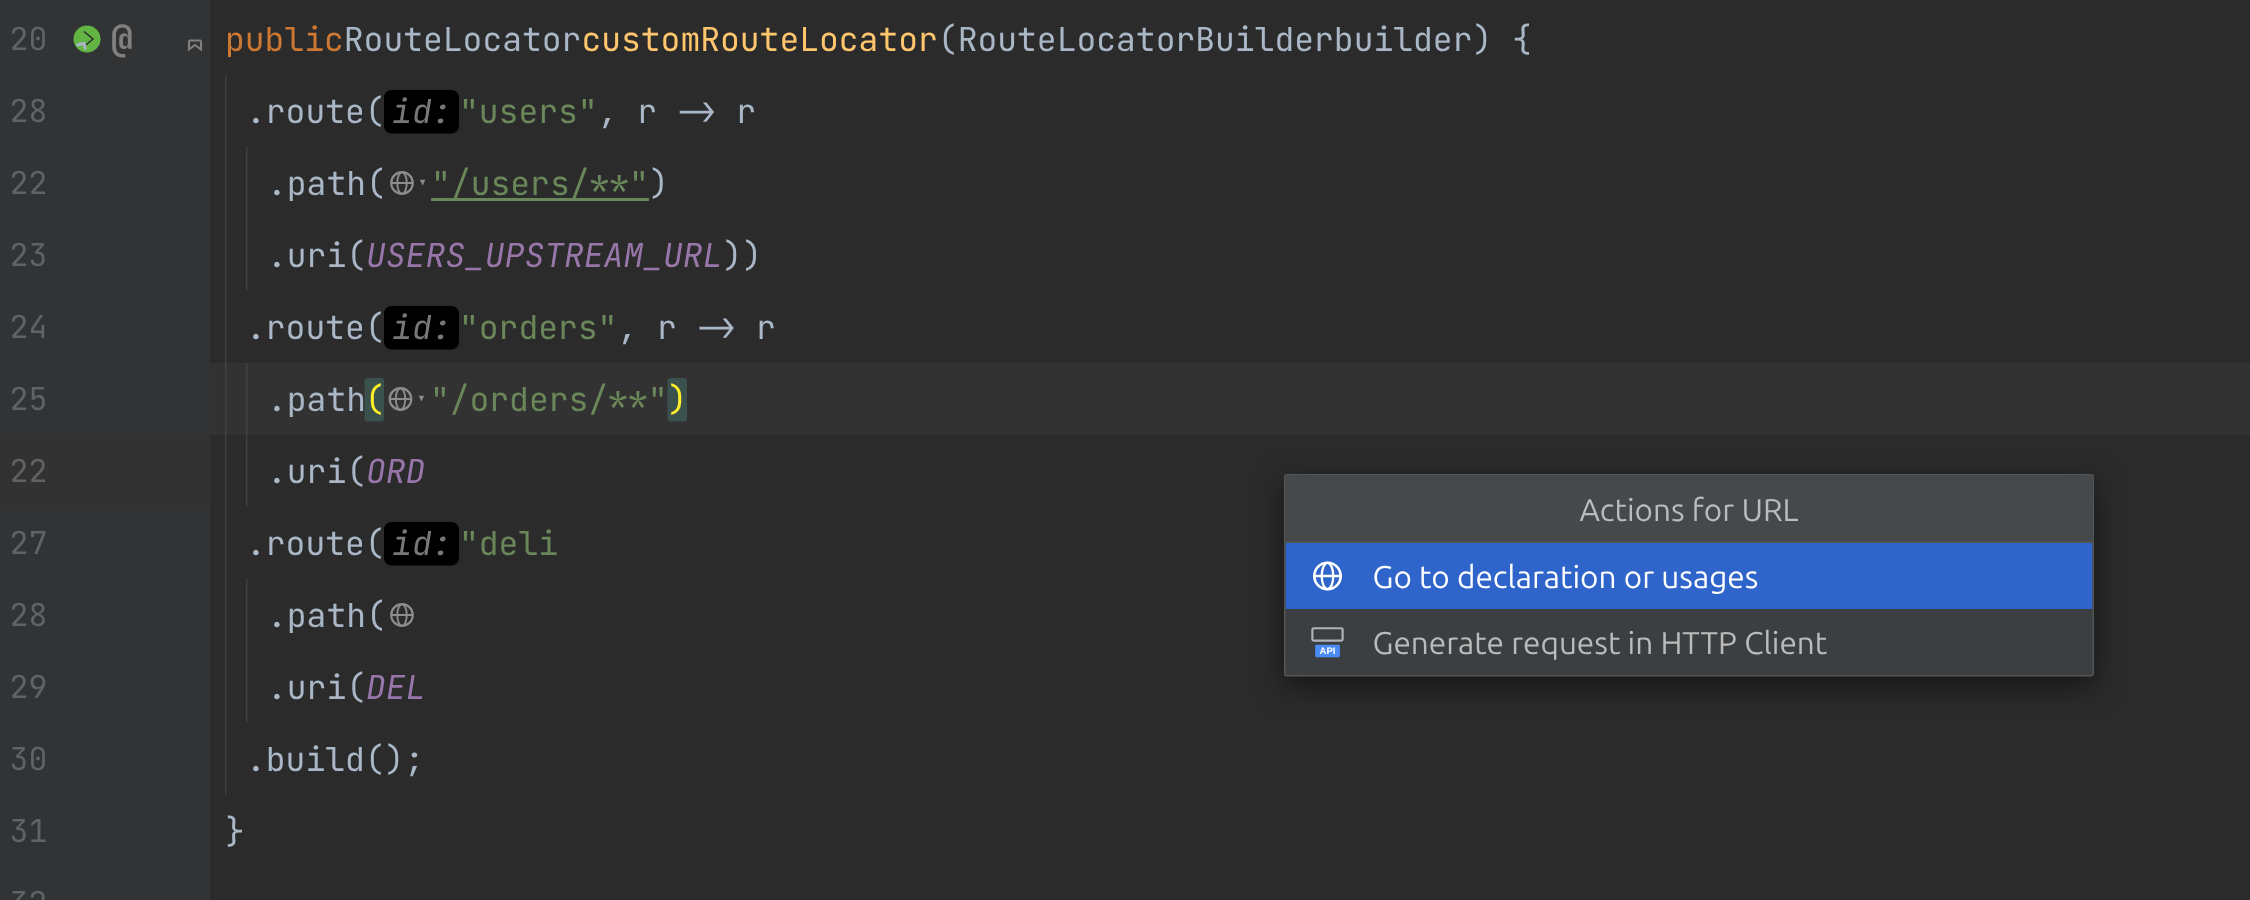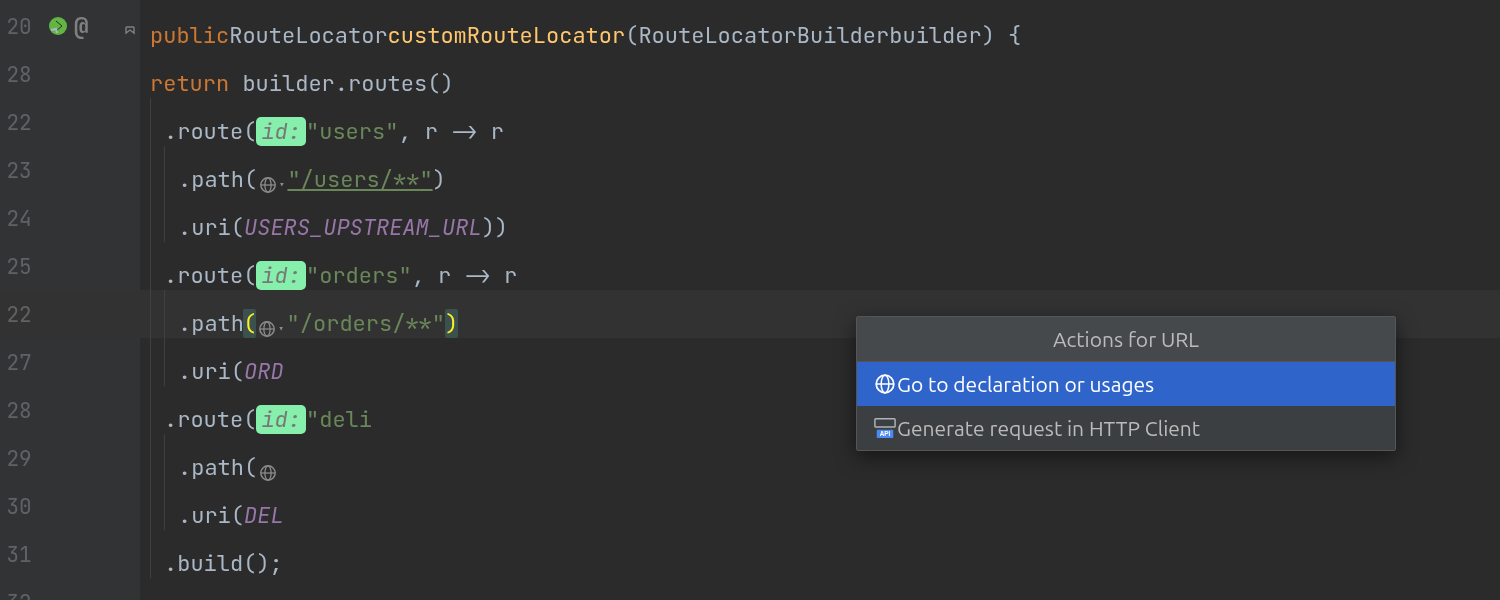--- a/index.html
+++ b/index.html
@@ -3,46 +3,46 @@
 <meta charset="utf-8">
 <style>
   html,body{margin:0;padding:0;background:#2b2b2b;font-family:"JetBrains Mono","Fira Code",Menlo,Consolas,monospace;font-size:22px;color:#a9b7c6;overflow:hidden}
   .editor{display:flex;width:1500px;height:600px;overflow:hidden}
   .gutter{background:#313335;color:#606366;width:140px;flex-shrink:0;padding-top:2px;user-select:none}
   .g-row{display:flex;align-items:center;height:48px;position:relative}
   .g-num{width:38px;text-align:center;font-size:21px}
   .g-icons{display:flex;align-items:center;gap:6px;margin-left:10px}
   .g-icon{display:inline-flex;align-items:center;justify-content:center}
   .code{flex:1;padding-top:2px;position:relative}
-  .c-row{height:48px;display:flex;align-items:flex-end;white-space:pre;padding-left:10px;position:relative}
+  .c-row{height:48px;display:flex;align-items:center;white-space:pre;padding-left:10px;position:relative}
   .highlight-row{background:#323232}
   
   .kw{color:#cc7832}
   .cls{color:#a9b7c6}
   .method-def{color:#ffc66d}
   .str{color:#6a8759}
   .str-u{color:#6a8759;text-decoration:underline}
   .hint{color:#787878;font-style:italic}
-  .hint-box{background:#86efac;border-radius:5px;padding:0 5px}
+  .hint-box{background:#000000;border-radius:5px;padding:0 5px}
   .const{color:#9876aa;font-style:italic}
   .paren-match{background:#3b514d;color:#ffef28;border-radius:2px}
   .plain{color:#a9b7c6}
   
   .ind{display:inline-block;width:14px;height:100%;position:relative}
   .ind::before{content:"";position:absolute;left:0;top:0;width:1px;height:100%;background:#404040}
   
   .globe-icon{display:inline-flex;align-items:center;gap:1px;margin:0 2px;color:#8c8c8c}
   .globe-icon svg{width:18px;height:18px}
   .globe-chev{font-size:12px;color:#8c8c8c}
   
   .fold-marker{position:absolute;right:2px;top:50%;transform:translateY(-50%);width:16px;height:16px}
   
   .popup{position:absolute;left:716px;top:316px;width:538px;background:#3c3f41;border:1px solid #555555;border-radius:2px;box-shadow:0 6px 20px rgba(0,0,0,.5);font-family:-apple-system,"Segoe UI",Ubuntu,sans-serif;font-size:21px;overflow:hidden;z-index:100}
   .popup-title{background:#45494b;color:#bbbbbb;text-align:center;padding:10px 0;border-bottom:1px solid #555}
-  .popup-item{display:flex;align-items:center;gap:0;padding:10px 16px;color:#bbbbbb;cursor:pointer}
+  .popup-item{display:flex;align-items:center;gap:18px;padding:10px 16px;color:#bbbbbb;cursor:pointer}
   .popup-item.sel{background:#2f65ca;color:#ffffff}
   .popup-item .p-icon{width:24px;height:24px;display:inline-flex;align-items:center;justify-content:center;flex-shrink:0}
 </style>
 </head>
 <body>
 
 <div class="editor">
 
   <div class="gutter">
     <div class="g-row">
@@ -98,21 +98,20 @@
       </div>
     <div class="g-row">
         <span class="g-num">32</span>
       </div>
   </div>
 
   <div class="code">
 
     <div class="c-row">   <span class="kw">public</span> <span class="cls">RouteLocator</span> <span class="method-def">customRouteLocator</span><span class="plain">(</span><span class="cls">RouteLocatorBuilder</span> <span class="plain">builder</span><span class="plain">)</span><span class="plain"> {</span></div>
 
-    <div class="c-row">       <span class="kw">return</span><span class="plain"> builder.routes()</span></div>
 
     <div class="c-row">       <span class="ind"></span>        <span class="plain">.route(</span> <span class="hint hint-box">id:</span> <span class="str">"users"</span><span class="plain">, r -&gt; r</span></div>
 
     <div class="c-row">       <span class="ind"></span>        <span class="ind"></span>        <span class="plain">.path(</span><span class="globe-icon"><svg viewBox="0 0 20 20">
             <circle cx="10" cy="10" r="8" fill="none" stroke="#8c8c8c" stroke-width="1.6"></circle>
             <ellipse cx="10" cy="10" rx="3.5" ry="8" fill="none" stroke="#8c8c8c" stroke-width="1.4"></ellipse>
             <line x1="2" y1="10" x2="18" y2="10" stroke="#8c8c8c" stroke-width="1.4"></line>
           </svg><span class="globe-chev">▾</span></span><span class="str-u">"/users/**"</span><span class="plain">)</span></div>
 
     <div class="c-row">       <span class="ind"></span>        <span class="ind"></span>        <span class="plain">.uri(</span><span class="const">USERS_UPSTREAM_URL</span><span class="plain">))</span></div>

